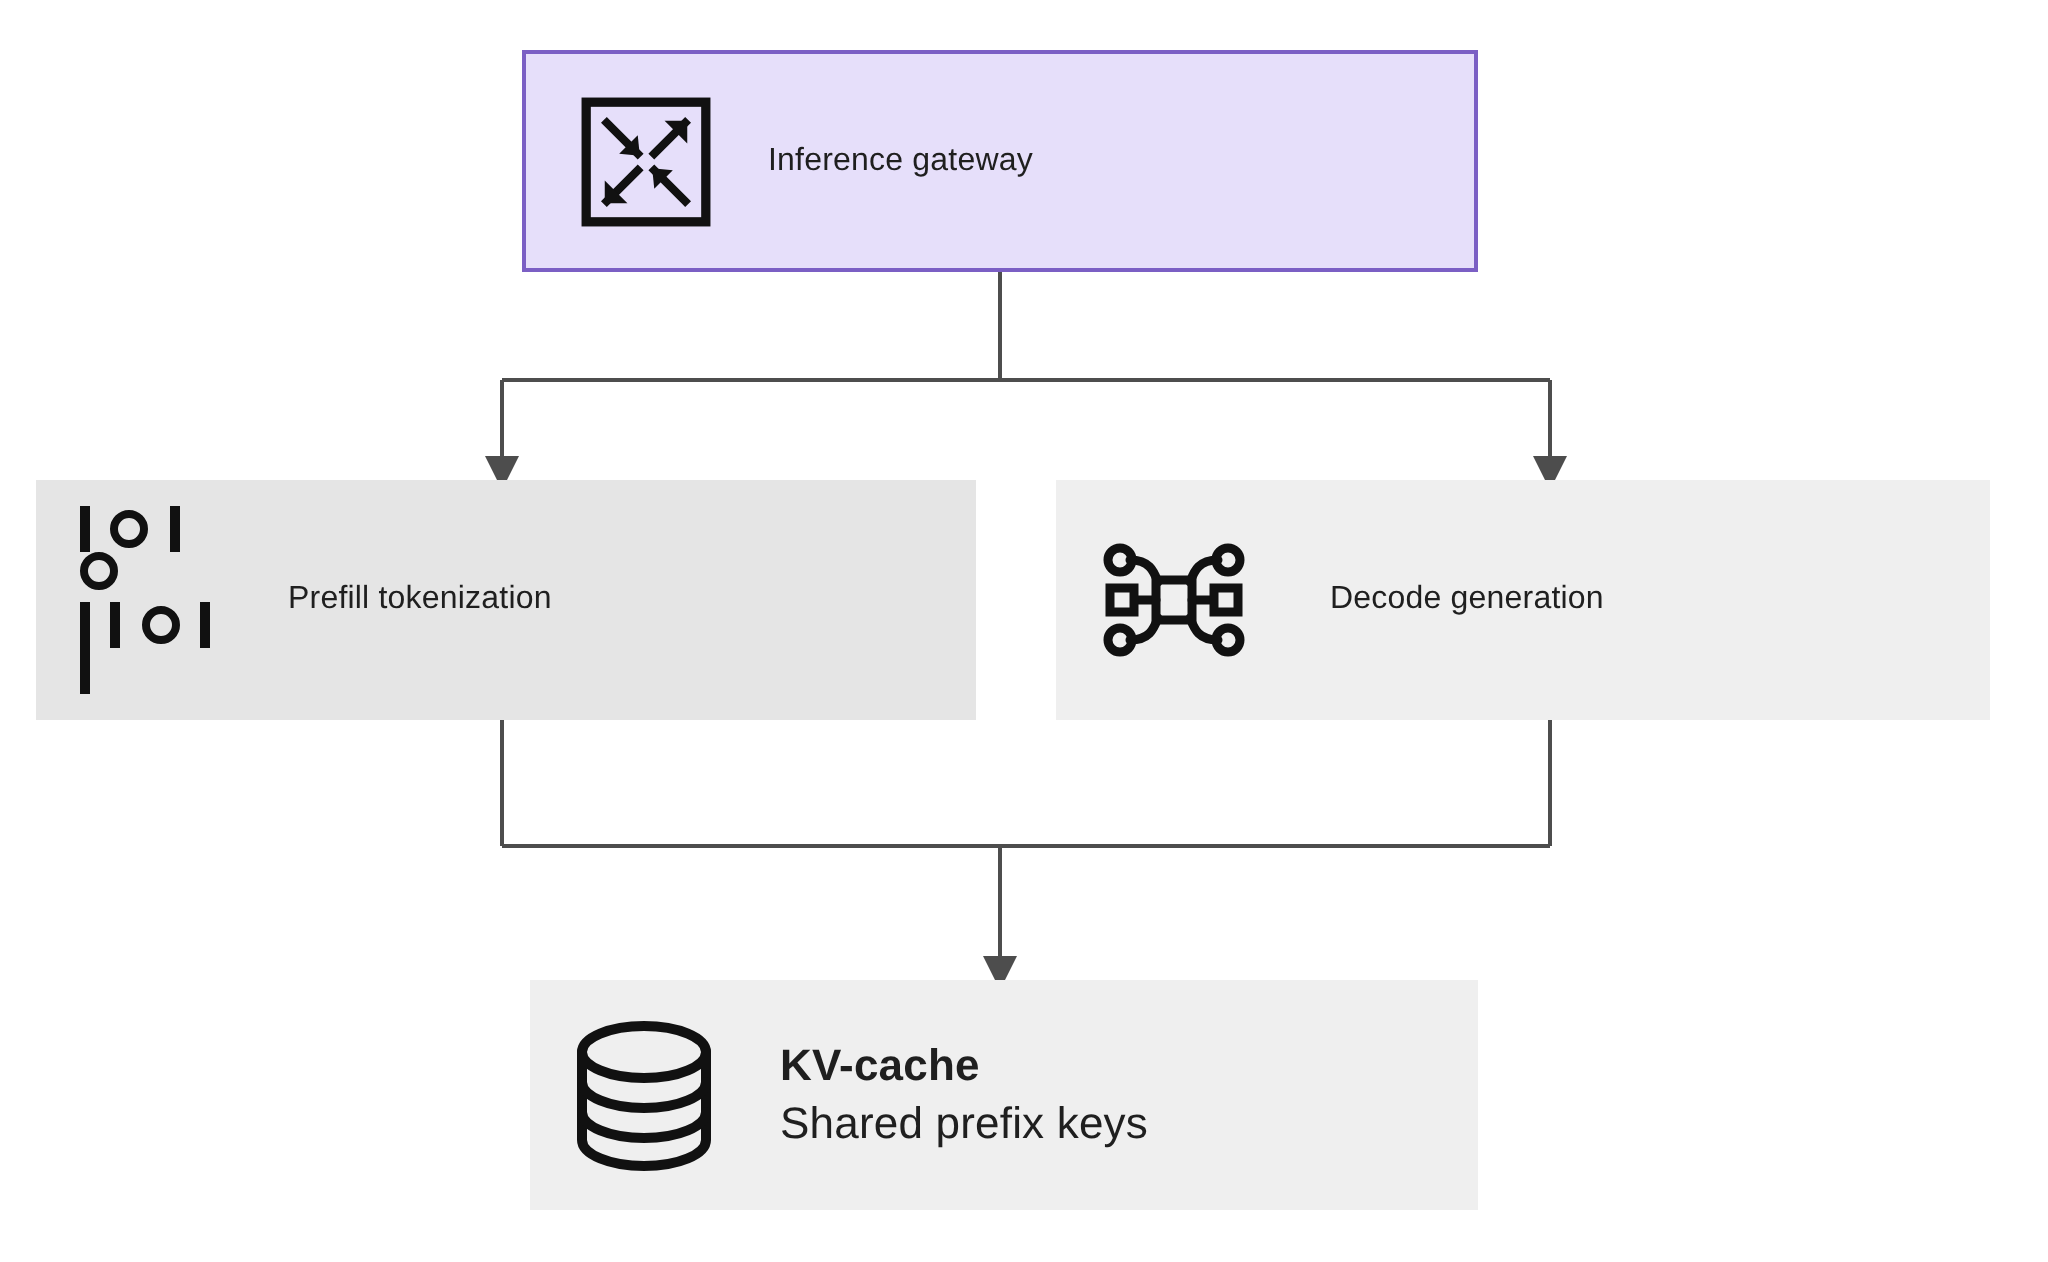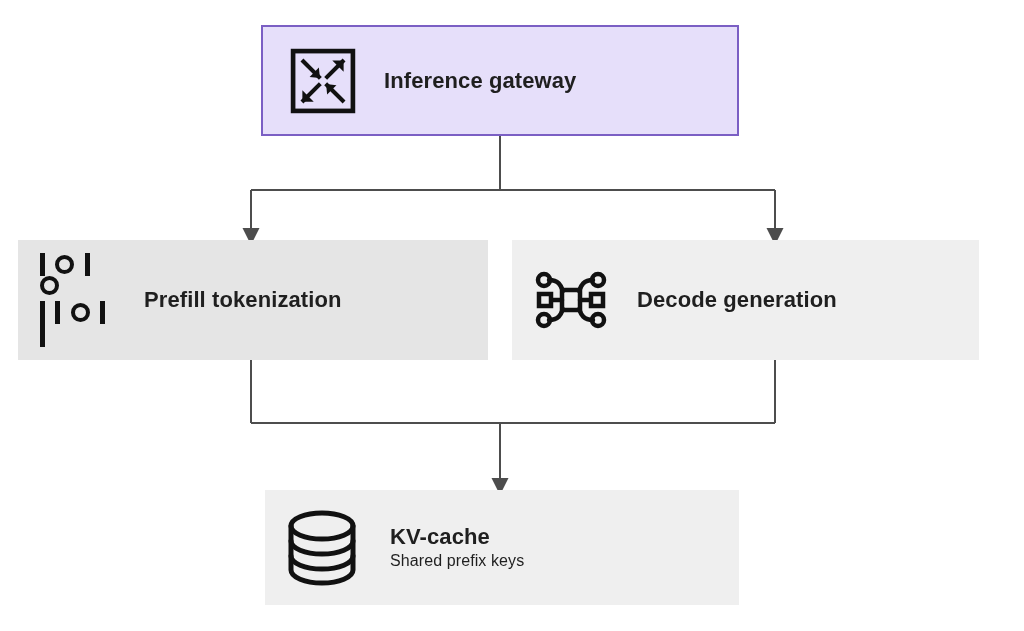--- a/index.html
+++ b/index.html
@@ -44,26 +44,27 @@
   }
   .node-prefill {
     left: 18px;
     top: 240px;
     width: 470px;
     height: 120px;
     background: #e5e5e5;
     padding-left: 22px;
   }
   .node-decode {
-    left: 512px;
+    left: 528px;
     top: 240px;
     width: 467px;
     height: 120px;
     background: #efefef;
     padding-left: 21px;
+    gap: 12px;
   }
   .node-kvcache {
     left: 265px;
     top: 490px;
     width: 474px;
     height: 115px;
     background: #efefef;
     padding-left: 21px;
   }
   .icon-slot {
@@ -72,24 +73,23 @@
     align-items: center;
     justify-content: center;
   }
   .icon-gateway  { width: 66px; height: 66px; }
   .icon-binary   { width: 78px; height: 56px; }
   .icon-network  { width: 76px; height: 62px; }
   .icon-database { width: 72px; height: 80px; }
 
   .node-label {
     color: #1f1f1f;
-    font-size: 22px;
+    font-size: 16px;
     letter-spacing: 0.1px;
     white-space: nowrap;
-    font-weight: bold;
   }
   .label-gateway { margin-left: 28px; }
   .label-prefill { margin-left: 26px; }
   .label-decode  { margin-left: 28px; }
 
   .kv-text {
     margin-left: 32px;
     display: flex;
     flex-direction: column;
     justify-content: flex-start;
@@ -97,21 +97,21 @@
   }
   .kv-title {
     color: #1f1f1f;
     font-size: 22px;
     font-weight: bold;
     letter-spacing: 0.1px;
     white-space: nowrap;
   }
   .kv-sub {
     color: #1f1f1f;
-    font-size: 16px;
+    font-size: 22px;
     font-weight: normal;
     letter-spacing: 0.1px;
     white-space: nowrap;
   }
 
   .bin-row {
     display: block;
     line-height: 0;
   }
   .bin-row + .bin-row { margin-top: 6px; }

